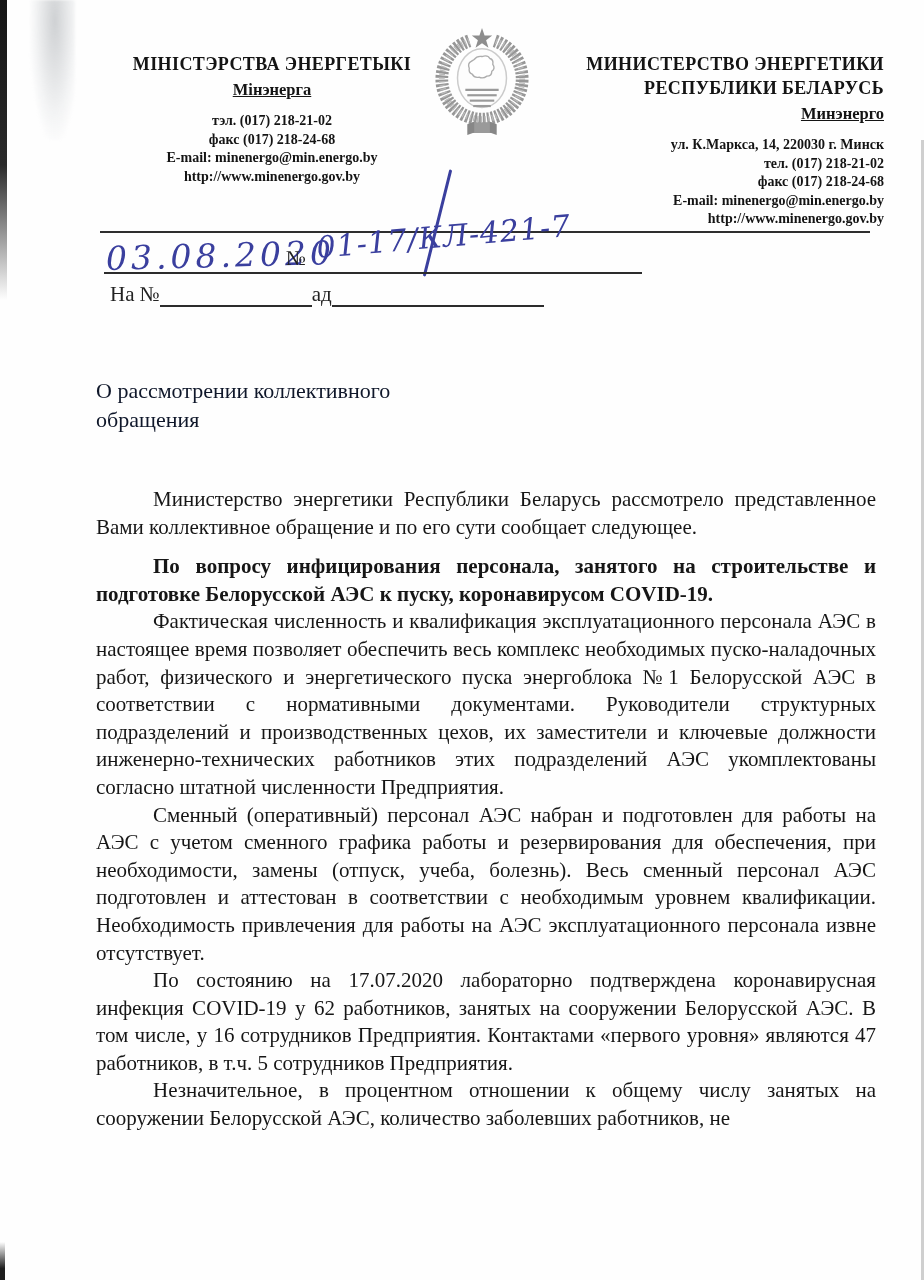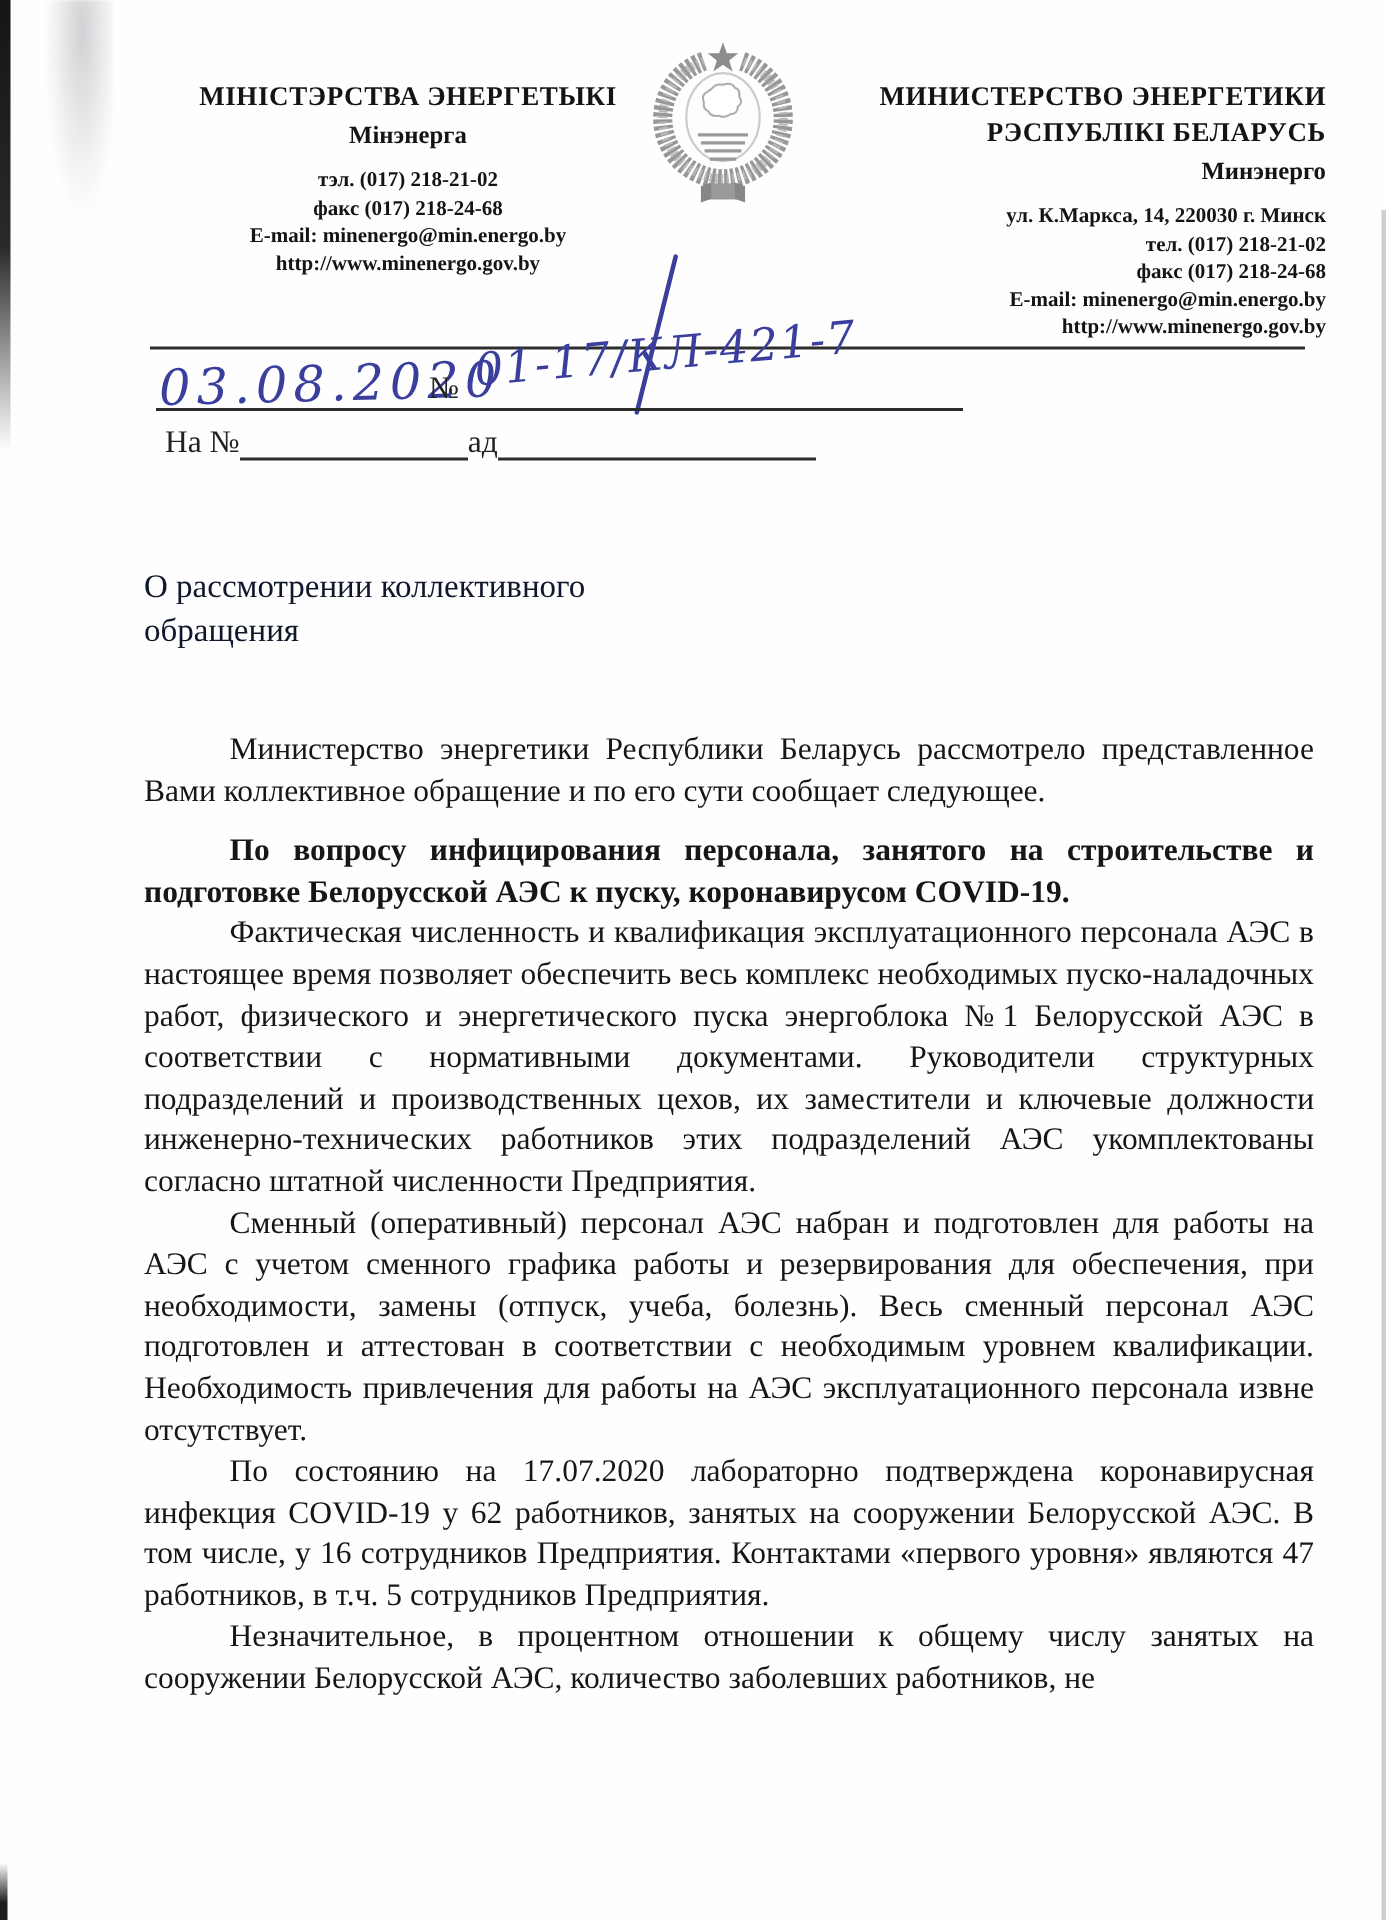--- a/index.html
+++ b/index.html
@@ -32,21 +32,21 @@
   .edge-right {
     right: 0; top: 140px; width: 3px; height: 1140px;
     background: rgba(120,120,120,.35);
   }
 
   
   .lh-col { position: absolute; width: 368px; text-align: center; font-weight: bold; color: #141414; }
   .lh-left  { left: 88px;  top: 52px; }
   .lh-right { left: 516px; top: 52px; text-align: right; }
   .lh-title { font-size: 18px; line-height: 24px; letter-spacing: .4px; }
-  .lh-short { font-size: 16.5px; margin-top: 4px; }
+  .lh-short { font-size: 16.5px; margin-top: 4px; text-decoration: underline; }
   .lh-addr  { font-size: 14px; line-height: 18.5px; }
   .lh-addr-block { margin-top: 12px; }
   .emblem { position: absolute; left: 433px; top: 26px; width: 98px; height: 114px; }
 
   .lh-rule {
     position: absolute; left: 100px; top: 231px; width: 770px; height: 2px;
     background: #2e2e2e;
   }
 
   
@@ -135,21 +135,21 @@
         <line x1="41" y1="80.5" x2="59" y2="80.5"></line>
       </g>
       <path d="M40,97 h20 v11 h-20 z" fill="#9a9a9a"></path>
       <path d="M35,99 l7,-2.5 v11 l-7,2.5 z" fill="#878787"></path>
       <path d="M65,99 l-7,-2.5 v11 l7,2.5 z" fill="#878787"></path>
     </svg>
   </div>
 
   <div class="lh-col lh-right">
     <div class="lh-title">МИНИСТЕРСТВО ЭНЕРГЕТИКИ</div>
-    <div class="lh-title">РЭСПУБЛІКІ БЕЛАРУСЬ</div>
+    <div class="lh-title">РЕСПУБЛИКИ БЕЛАРУСЬ</div>
     <div class="lh-short">Минэнерго</div>
     <div class="lh-addr-block">
       <div class="lh-addr">ул. К.Маркса, 14, 220030  г. Минск</div>
       <div class="lh-addr">тел. (017) 218-21-02</div>
       <div class="lh-addr">факс (017) 218-24-68</div>
       <div class="lh-addr">E-mail: minenergo@min.energo.by</div>
       <div class="lh-addr">http://www.minenergo.gov.by</div>
     </div>
   </div>
 

